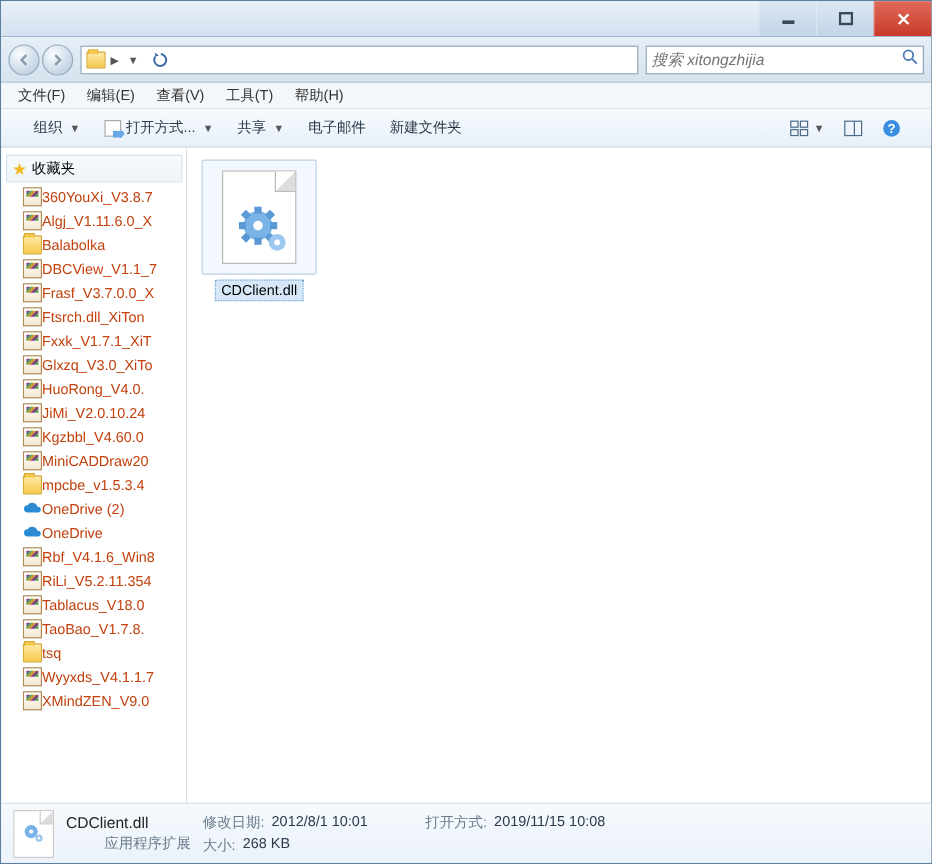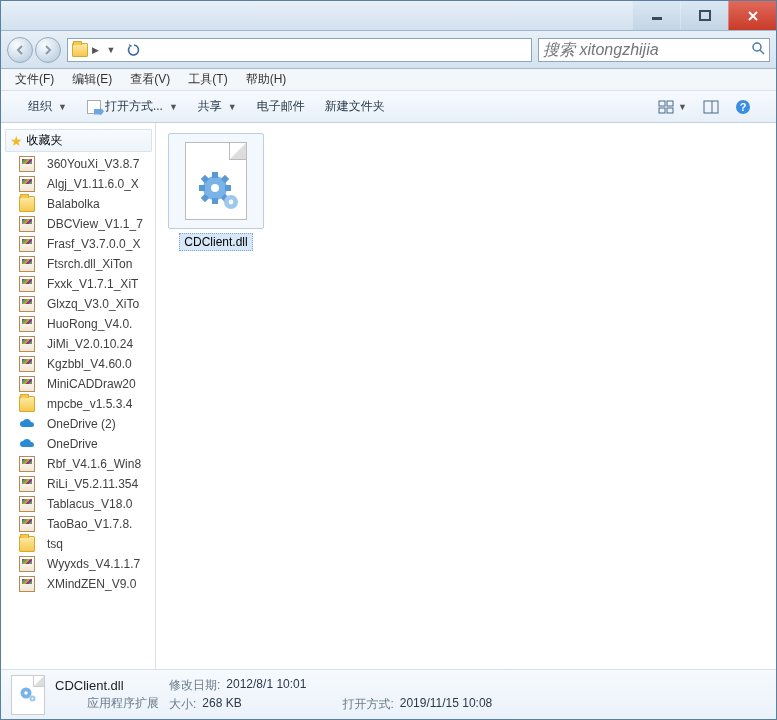--- a/index.html
+++ b/index.html
@@ -16,21 +16,21 @@
   .win-btn svg { display: block; }
 
   
   .addrbar { height: 38px; background: linear-gradient(#e7eff7,#d5e3ef); display: flex; align-items: center; padding: 4px 6px; gap: 6px; border-bottom: 1px solid #a3b7ca; }
   .nav-btns { display: flex; align-items: center; gap: 2px; }
   .nav-circle { width: 26px; height: 26px; border-radius: 50%; background: radial-gradient(circle at 35% 30%, #fafdff, #cddbe8 60%, #b5c6d6); border: 1px solid #95aabe; display: flex; align-items: center; justify-content: center; }
   .address { flex: 1; height: 24px; background: #fff; border: 1px solid #8fa6ba; display: flex; align-items: center; padding: 0 4px; gap: 4px; }
   .addr-dd { width: 16px; display: flex; align-items: center; justify-content: center; cursor: pointer; }
   .refresh { width: 22px; display: flex; align-items: center; justify-content: center; cursor: pointer; }
   .search { width: 232px; height: 24px; background: #fff; border: 1px solid #8fa6ba; display: flex; align-items: center; padding: 0 4px; }
-  .search input { flex: 1; border: none; outline: none; font-style: italic; color: #0f172a; font-size: 16px; background: transparent; }
+  .search input { flex: 1; border: none; outline: none; font-style: italic; color: #0f172a; font-size: 13px; background: transparent; }
   .path-text { flex: 1; font-size: 12px; color: #333; }
   .folder-icon-sm { width: 16px; height: 14px; background: linear-gradient(#ffe9a8,#f6c94e); border: 1px solid #d6a92f; border-radius: 1px; position: relative; }
   .folder-icon-sm:before { content:""; position:absolute; top:-3px; left:0; width:7px; height:3px; background:#f6c94e; border:1px solid #d6a92f; border-bottom:none; border-radius:1px 1px 0 0; }
 
   
   .menubar { height: 22px; background: #f4f7fa; display: flex; align-items: center; padding: 0 6px; gap: 2px; border-bottom: 1px solid #d9e2ea; font-size: 12px; }
   .menubar .mi { padding: 2px 8px; color: #333; cursor: default; }
 
   
   .cmdbar { height: 32px; background: linear-gradient(#f7fbff,#e7eff8); border-bottom: 1px solid #c2d1de; display: flex; align-items: center; padding: 0 19px; gap: 4px; font-size: 12px; color: #2a3a4a; }
@@ -39,41 +39,41 @@
   .cmdspacer { flex: 1; }
   .cmdicon { padding: 3px 6px; cursor: pointer; display:flex; align-items:center; }
 
   
   .body { flex: 1; display: flex; overflow: hidden; }
 
   .sidebar { width: 155px; background: #fff; border-right: 1px solid #d8e1e9; padding: 6px 0 0 4px; font-size: 12px; overflow: hidden; }
   .fav-hdr { display: flex; align-items: center; gap: 4px; padding: 2px 4px; background: linear-gradient(#f7fbff,#eef4fa); border:1px solid #d9e3ec; border-radius:1px; margin-bottom:2px; width: 98%; }
   .star { color: #f5b921; font-size: 14px; }
   .tree { list-style: none; padding-left: 14px; }
-  .tree li { display: flex; align-items: center; gap: 12px; padding: 2px 0; white-space: nowrap; overflow: hidden; color:#404040; }
+  .tree li { display: flex; align-items: center; gap: 0; padding: 2px 0; white-space: nowrap; overflow: hidden; color:#c2410c; }
   .ico { width: 16px; height: 16px; display:inline-flex; align-items:center; justify-content:center; flex-shrink:0; }
   .winrar { background: linear-gradient(#fff,#f2e6d4); border:1px solid #b58a55; position:relative; }
   .winrar:after { content:""; position:absolute; left:2px; top:2px; right:2px; height:5px; background: repeating-linear-gradient(135deg,#8b3a8b 0 2px,#5aa05a 2px 4px,#c79a3a 4px 6px); }
   .folder { background: linear-gradient(#ffe9a8,#f6c94e); border:1px solid #d6a92f; border-radius:1px; position:relative; }
   .folder:before { content:""; position:absolute; top:-3px; left:0; width:7px; height:3px; background:#f6c94e; border:1px solid #d6a92f; border-bottom:none; border-radius:1px 1px 0 0;}
   .onedrive { color:#2a7abf; }
 
   .content { flex: 1; background: #fff; padding: 10px; }
   .file-item { width: 100px; text-align: center; font-size: 12px; cursor: default; }
   .file-thumb { width: 96px; height: 96px; margin: 0 auto; border: 1px solid #bcd0e2; background: #f2f8fd; border-radius: 2px; display: flex; align-items: center; justify-content: center; position:relative; }
   .file-page { width: 62px; height: 78px; background:#fff; border:1px solid #bbb; position:relative; }
   .file-page:before { content:""; position:absolute; top:0; right:0; width:16px; height:16px; background:linear-gradient(135deg,#fff 48%,#ddd 52%); border-left:1px solid #bbb; border-bottom:1px solid #bbb; }
   .gear-lg { position:absolute; top:38px; left:30px; }
   .file-name { margin-top: 4px; padding: 1px 4px; background: #d6e8f8; border: 1px dotted #7aa8d0; display: inline-block; }
 
   
   .details { height: 50px; border-top: 1px solid #d8e1e9; background: linear-gradient(#f6faff,#ebf2f9); display: flex; align-items: center; padding: 6px 10px; gap: 10px; font-size: 12px; }
   .det-icon { width: 34px; height: 40px; background:#fff; border:1px solid #ccc; position:relative; display:flex; align-items:center; justify-content:center; }
   .det-icon:before { content:""; position:absolute; top:0; right:0; width:10px; height:10px; background:linear-gradient(135deg,#fff 48%,#ddd 52%); border-left:1px solid #ccc; border-bottom:1px solid #ccc; }
-  .det-cols { display: flex; gap: 36px; align-items:flex-end; flex:1; }
+  .det-cols { display: flex; gap: 48px; align-items:flex-start; flex:1; }
   .det-block { display:flex; flex-direction:column; gap:2px; }
   .det-row { display: flex; gap: 6px; }
   .det-label { color: #6b7b8a; }
   .det-val { color: #2a3a4a; }
   .det-name { color:#222; font-size:13px; }
   .det-type { color:#6b7b8a;margin-left:32px; }
 
   .chev { font-size:9px; color:#555; }
 
   .open-ico { width:14px; height:14px; background:#fff; border:1px solid #aaa; position:relative; }

